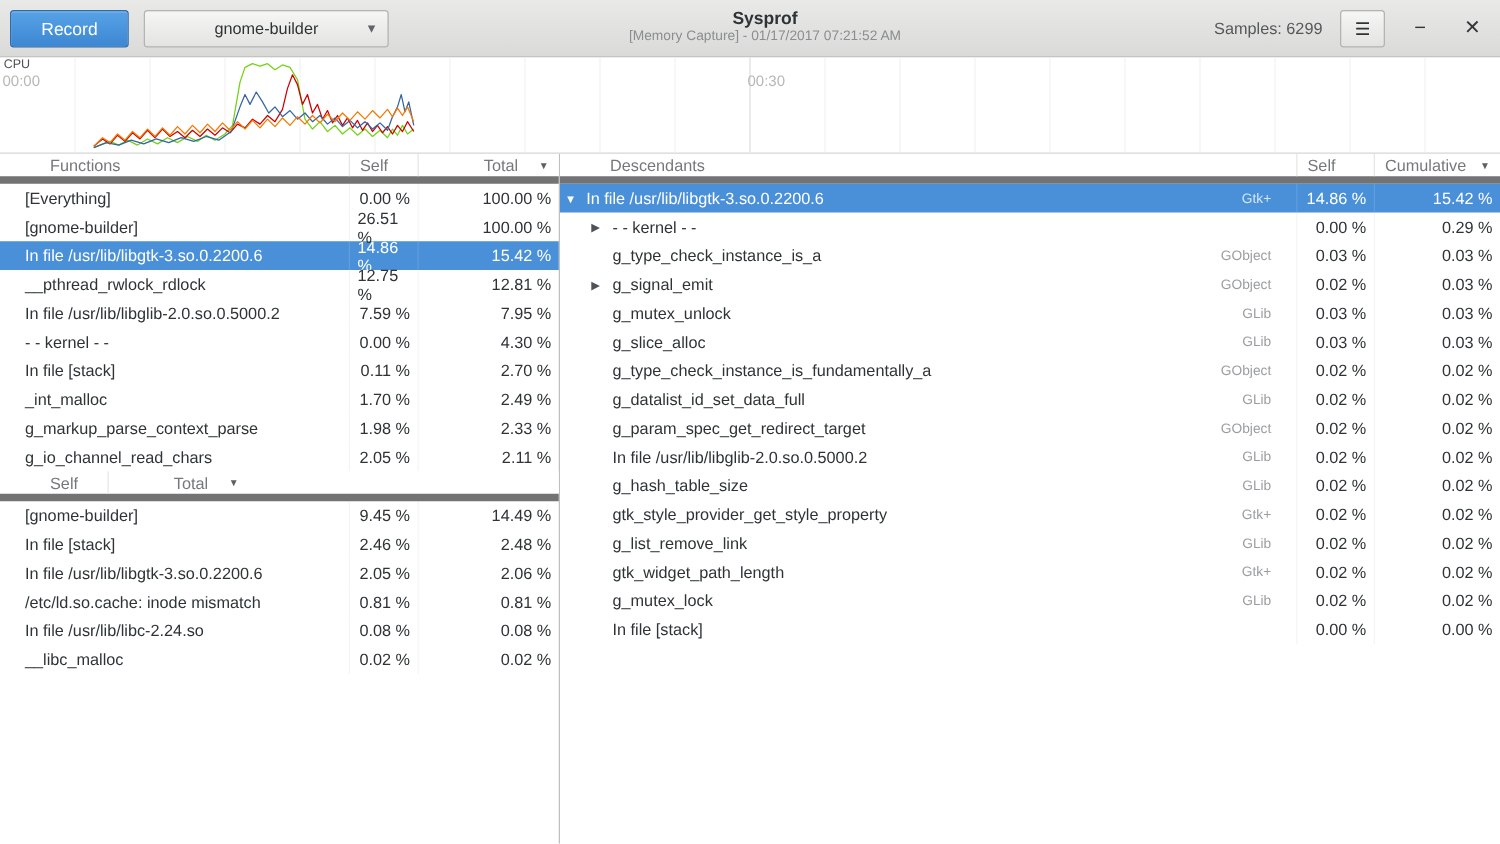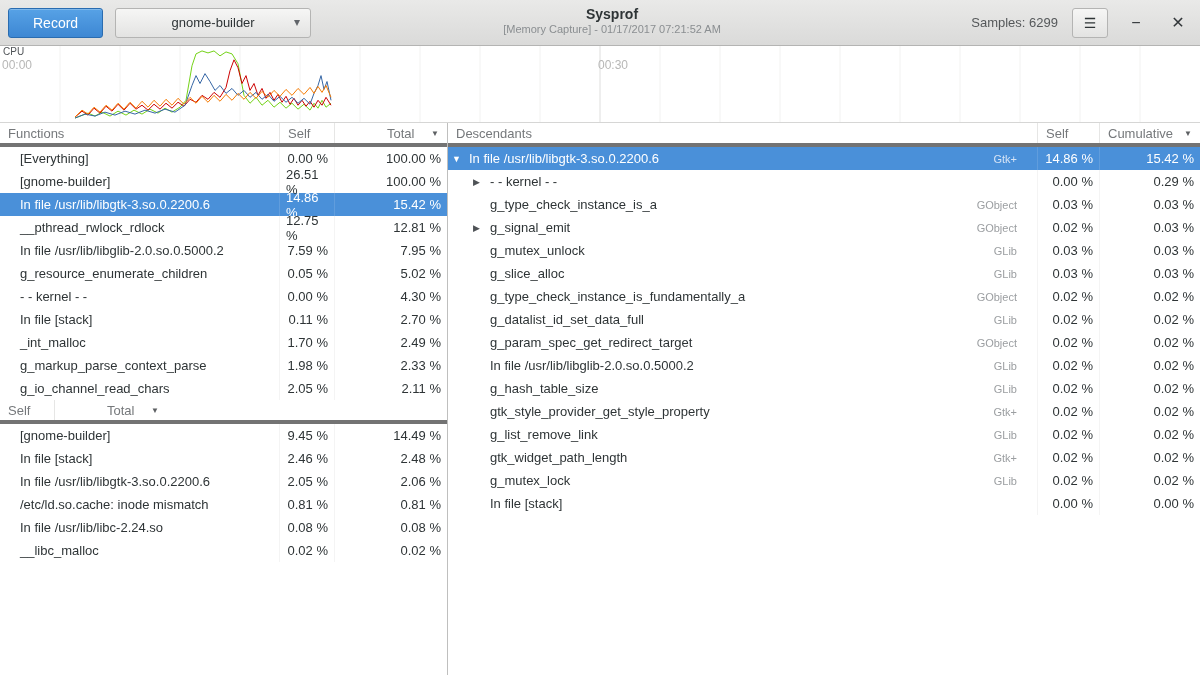--- a/index.html
+++ b/index.html
@@ -42,21 +42,21 @@
   .cpu-label { position:absolute; left:3px; top:0; font-size:10px; color:#4e5256; }
   .tlabel { position:absolute; top:12px; font-size:12px; color:#b7b7b6; }
   .tlabel.t0 { left:2px; }
   .tlabel.t30 { left:598px; }
 
   
   .main { flex:1; display:flex; min-height:0; background:#ffffff; }
   .left-panel { width:448px; flex:0 0 auto; border-right:1px solid #bfbfbe; display:flex; flex-direction:column; }
   .right-panel { flex:1; min-width:0; }
 
-  .thead { display:flex; height:24px; background:#ffffff; border-bottom:4px solid #737373; }
+  .thead { display:flex; height:24px; background:#ffffff; border-bottom:6px solid #737373;padding-left:32px; }
   .thead .hcol {
     display:flex; align-items:center; font-size:13px; color:#75787b;
     padding:0 8px; border-right:1px solid #e6e6e5; cursor:pointer;
   }
   .thead .hcol:last-child { border-right:none; }
   .thead .sorted { justify-content:space-between; }
   .sort-arrow { font-size:8px; color:#5d6063; margin-left:6px; }
 
   .row { display:flex; height:23px; align-items:center; font-size:13px; color:#2e3436; cursor:default; }
   .row.selected { background:#4a90d9; color:#ffffff; }
@@ -179,25 +179,20 @@
               <div class="cell cname">__pthread_rwlock_rdlock</div>
               <div class="cell num cself">12.75 %</div>
               <div class="cell num ctotal">12.81 %</div>
             </div>
             <div class="row" style="--indent: 0;">
               <div class="cell cname">In file /usr/lib/libglib-2.0.so.0.5000.2</div>
               <div class="cell num cself">7.59 %</div>
               <div class="cell num ctotal">7.95 %</div>
             </div>
             <div class="row" style="--indent: 0;">
-              <div class="cell cname">g_resource_enumerate_children</div>
-              <div class="cell num cself">0.05 %</div>
-              <div class="cell num ctotal">5.02 %</div>
-            </div>
-            <div class="row" style="--indent: 0;">
               <div class="cell cname">- - kernel - -</div>
               <div class="cell num cself">0.00 %</div>
               <div class="cell num ctotal">4.30 %</div>
             </div>
             <div class="row" style="--indent: 0;">
               <div class="cell cname">In file [stack]</div>
               <div class="cell num cself">0.11 %</div>
               <div class="cell num ctotal">2.70 %</div>
             </div>
             <div class="row" style="--indent: 0;">

